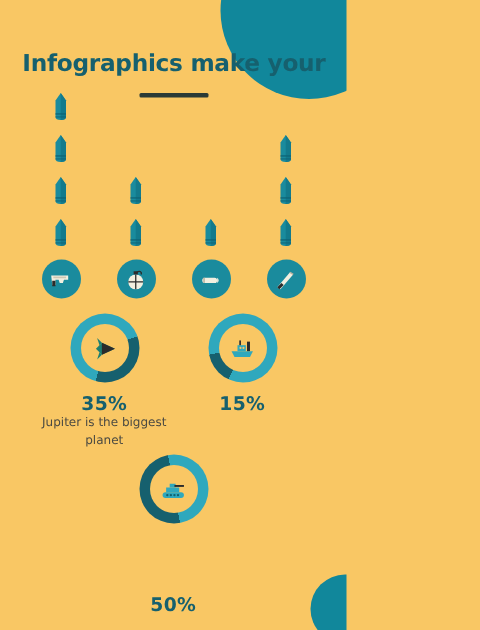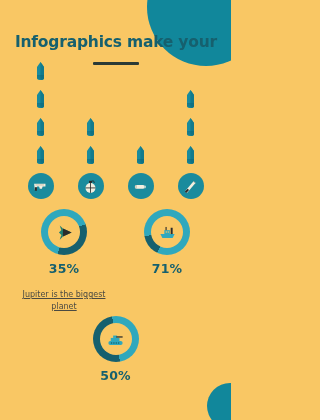--- a/index.html
+++ b/index.html
@@ -77,31 +77,31 @@
     background:#1a8b9d;
     display:flex;
     align-items:center;
     justify-content:center;
   }
 
   
   .stats-row {
     position:relative; z-index:2;
     display:flex;
-    justify-content:space-between;
+    justify-content:center;
     padding:10px 18px 0;
   }
   .stat {
     width:92px;
     display:flex;
     flex-direction:column;
     align-items:center;
     text-align:center;
   }
-  .stat-center { margin:4px auto 0; }
+  .stat-center { margin:4px auto 0;gap:40px; }
 
   .donut {
     position:relative;
     width:46px; height:46px;
     border-radius:50%;
     display:flex; align-items:center; justify-content:center;
   }
   .donut .hole {
     position:absolute;
     top:7px; left:7px; right:7px; bottom:7px;
@@ -114,23 +114,22 @@
     color:#16606e;
     font-size:12.5px;
     font-weight:bold;
     margin-top:6px;
     letter-spacing:0.2px;
   }
   .stat-desc {
     color:#4b4a42;
     font-size:8px;
     line-height:1.45;
-    margin-top:13px;
+    margin-top:0;
     max-width:88px;
-    text-decoration:underline;
   }
 </style>
 </head>
 <body>
 
 <div class="corner-tr"></div>
 <div class="corner-br"></div>
 
 <div class="header">
   <div class="title">
@@ -270,21 +269,21 @@
           <svg width="19" height="19" viewBox="0 0 24 24">
             <path d="M3 14h18l-2.5 5H5.5z" fill="#2fa8bd"></path>
             <rect x="8" y="9" width="7" height="5" fill="#2fa8bd"></rect>
             <rect x="16" y="6" width="2.5" height="8" fill="#2b2b2b"></rect>
             <rect x="9.5" y="5" width="1.4" height="4" fill="#2b2b2b"></rect>
             <circle cx="10.5" cy="11.3" r="0.9" fill="#f9c764"></circle>
             <circle cx="13" cy="11.3" r="0.9" fill="#f9c764"></circle>
           </svg>
         </div>
       </div>
-      <div class="stat-pct">71%</div>
+      <div class="stat-pct">15%</div>
     </div>
   </div>
 <div id="statsCenter">
     <div class="stat stat-center">
       <div class="donut" style="background: conic-gradient(from 170deg, rgb(22, 96, 110) 0deg, rgb(22, 96, 110) 180deg, rgb(47, 168, 189) 180deg, rgb(47, 168, 189) 360deg);">
         <div class="hole"></div>
         <div class="glyph">
           <svg width="19" height="19" viewBox="0 0 24 24">
             <rect x="3" y="14" width="18" height="5" rx="2.5" fill="#2fa8bd"></rect>
             <path d="M6 10h11v4H6z" fill="#2fa8bd"></path>

